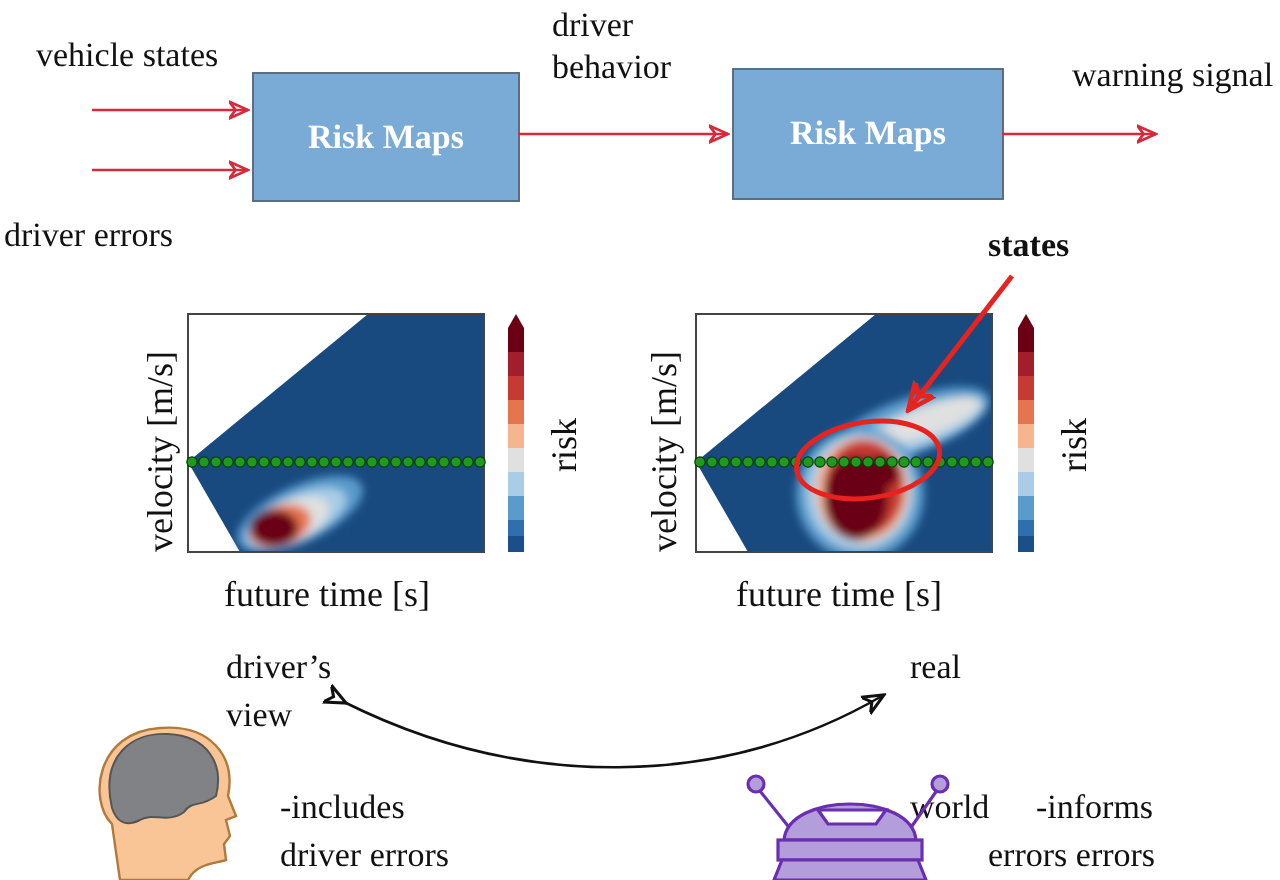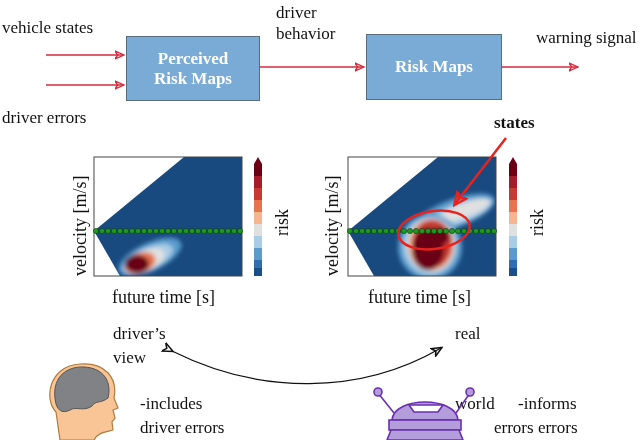--- a/index.html
+++ b/index.html
@@ -10,25 +10,24 @@
          color:#fff; font-weight:bold; font-size:17px; line-height:20px;
          text-align:center; display:flex; flex-direction:column; justify-content:center; }
   .bold { font-weight:bold; }
   svg { position:absolute; left:0; top:0; }
   .ylab { position:absolute; font-size:18px; transform-origin:left top; transform:rotate(-90deg); white-space:nowrap; }
   .cbl { position:absolute; font-size:18px; transform-origin:left top; transform:rotate(-90deg); white-space:nowrap; }
 </style>
 </head>
 <body>
 
-<div class="txt" style="left:2px;top:18px;text-align:right;">vehicle states</div>
+<div class="txt" style="left:18px;top:18px;text-align:right;">vehicle states</div>
 <div class="txt" style="left:2px;top:108px;">driver errors</div>
 
 <div class="box" style="left:126px;top:36px;width:132px;height:63px;">
-  <span>Perceived</span>
   <span>Risk Maps</span>
 </div>
 
 <div class="txt" style="left:276px;top:3px;">driver</div>
 <div class="txt" style="left:276px;top:24px;">behavior</div>
 
 <div class="box" style="left:366px;top:34px;width:134px;height:64px;">
   <span>Risk Maps</span>
 </div>
 

